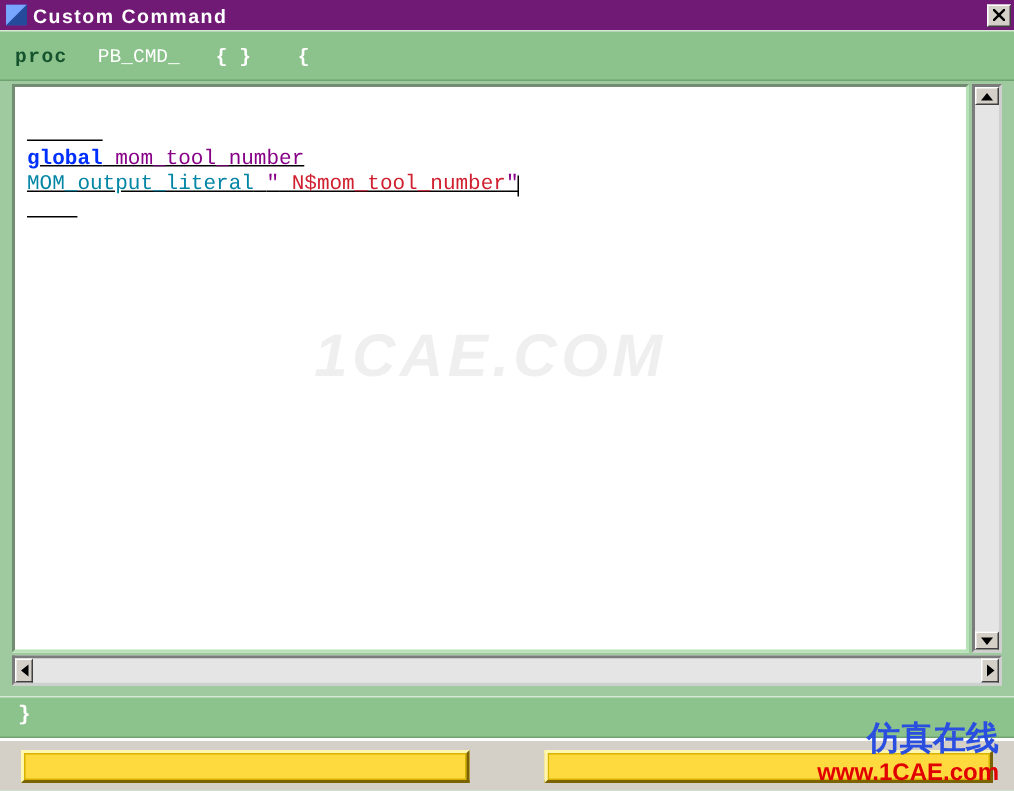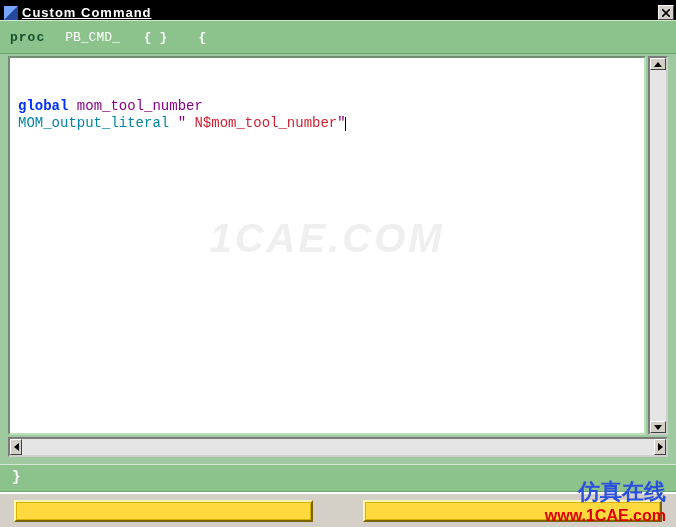--- a/index.html
+++ b/index.html
@@ -10,26 +10,25 @@
     font-family: "Tahoma", "MS Sans Serif", sans-serif;
     font-size: 12px;
     background: #9fc99f;
     overflow: hidden;
     position: relative;
   }
 
   
   .titlebar {
     height: 20px;
-    background: #000000; 
-    display: flex;
-    align-items: flex-end;
+    background: #701a75; 
+    display: flex;
+    align-items: center;
     padding: 0 2px 0 4px;
     color: #ffffff;
-    text-decoration: underline;
   }
   .titlebar .ticon {
     width: 14px; height: 14px;
     margin-right: 4px;
     display: inline-flex;
   }
   .titlebar .ttext {
     flex: 1;
     font-family: "SimSun", "MS Sans Serif", Tahoma, sans-serif;
     font-size: 13px;
@@ -94,20 +93,21 @@
   .editor-wrap {
     position: absolute;
     left: 8px; right: 8px;
     top: 56px; bottom: 70px;
     display: flex;
     flex-direction: column;
   }
   .editor-inner {
     flex: 1;
     display: flex;
+    text-decoration: underline;
   }
   .editor {
     flex: 1;
     background: #ffffff;
     border: 2px inset #b7e1b7;
     padding: 6px 8px;
     font-family: "Courier New", monospace;
     font-size: 14px;
     line-height: 17px;
     overflow: hidden;

